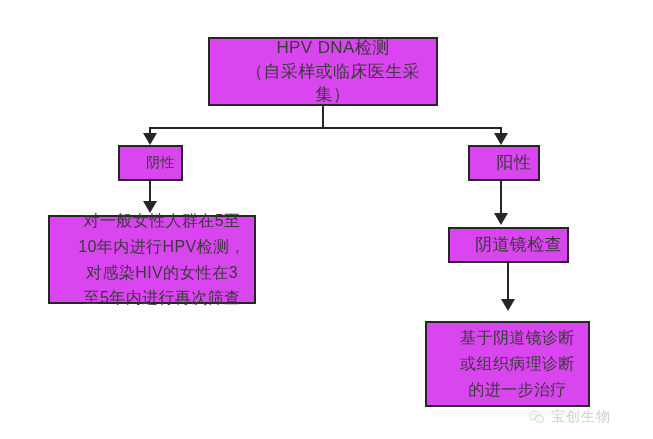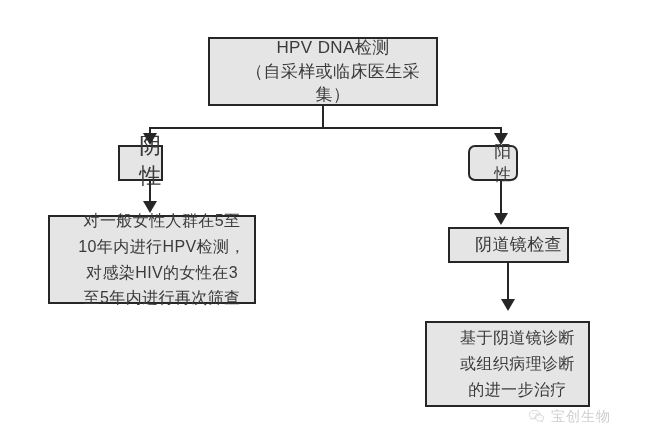--- a/index.html
+++ b/index.html
@@ -15,21 +15,21 @@
     position: relative;
     width: 653px;
     height: 439px;
     background: #ffffff;
     overflow: hidden;
   }
   
   .node {
     position: absolute;
     box-sizing: border-box;
-    background: #e5e5e5;
+    background: #d946ef;
     border: 2px solid #262626;
     display: flex;
     align-items: center;
     justify-content: center;
     text-align: center;
     color: #3a3a3a;
     line-height: 1.38;
     white-space: pre-line;
     letter-spacing: 0.4px;
     padding-left: 20px;
@@ -37,32 +37,30 @@
   .node-root {
     left: 208px;
     top: 37px;
     width: 230px;
     height: 69px;
     font-size: 17px;
   }
   .node-negative {
     left: 118px;
     top: 145px;
-    width: 45px;
+    width: 65px;
     height: 36px;
-    font-size: 22px;
-    font-family: Liberation Mono, monospace;
+    font-size: 14px;
   }
   .node-positive {
     left: 468px;
     top: 145px;
-    width: 50px;
+    width: 72px;
     height: 36px;
     font-size: 17px;
-    border-radius: 7px;
   }
   .node-negative-action {
     left: 48px;
     top: 215px;
     width: 208px;
     height: 89px;
     font-size: 16px;
     line-height: 1.62;
   }
   .node-colposcopy {
@@ -114,21 +112,21 @@
   .head-pos-colp  { left: 494px; top: 213px; }
   
   .stem-colp-trt  { left: 507px; top: 263px; height: 38px; }
   .head-colp-trt  { left: 501px; top: 299px; }
   
   .watermark {
     position: absolute;
     left: 528px;
     top: 408px;
     display: flex;
-    align-items: flex-start;
+    align-items: flex-end;
     gap: 6px;
     opacity: 0.42;
   }
   .watermark-icon {
     width: 17px;
     height: 17px;
     flex: 0 0 auto;
   }
   .watermark-text {
     font-size: 14px;

